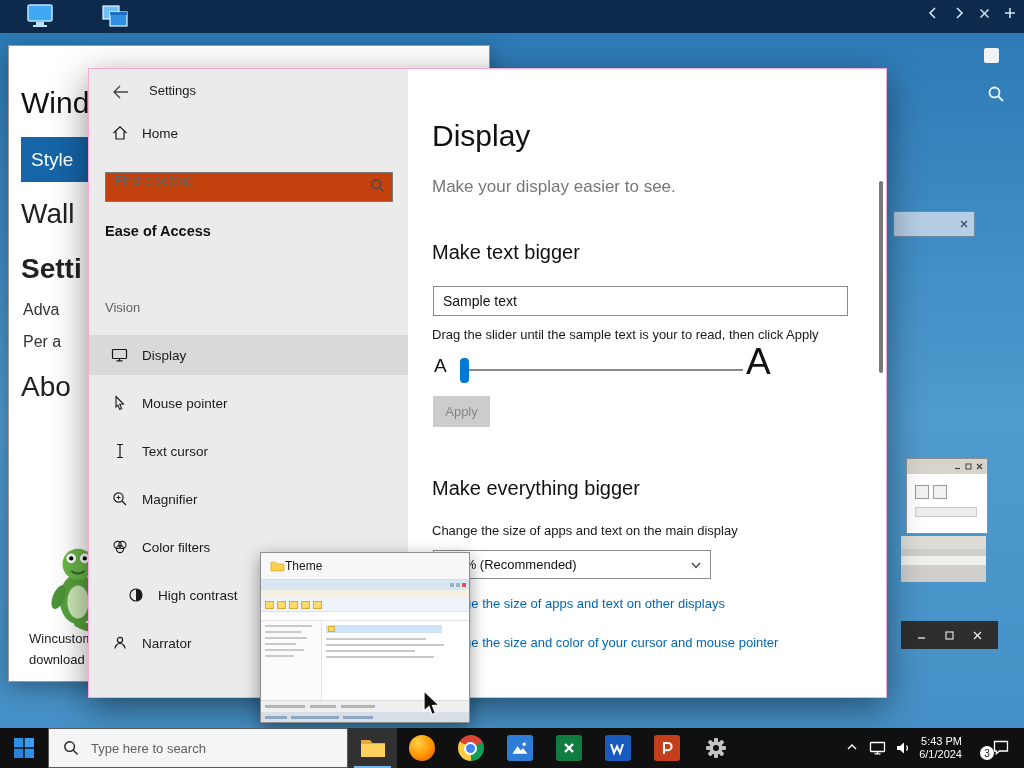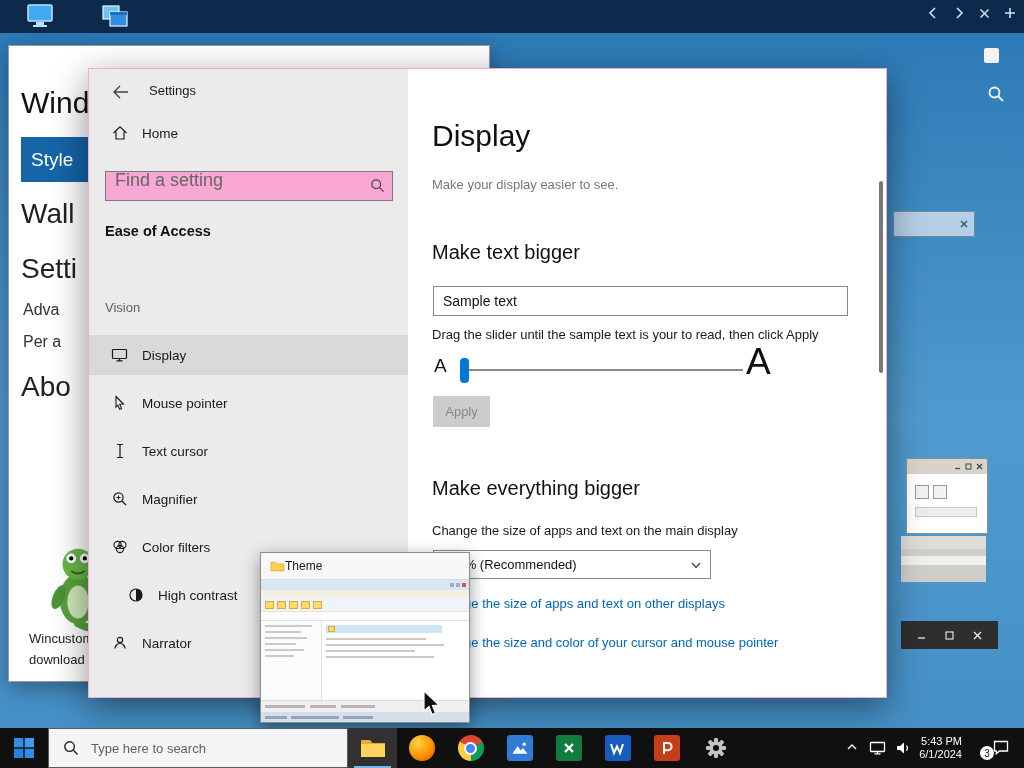--- a/index.html
+++ b/index.html
@@ -40,33 +40,33 @@
   
   .settings{position:absolute;left:88px;top:68px;width:799px;height:630px;background:#fff;
     border:1px solid #f9a8d4;box-shadow:0 10px 34px rgba(0,0,0,.45);z-index:2;box-sizing:border-box;overflow:hidden;}
   .s-sidebar{position:absolute;left:0;top:0;width:319px;height:100%;background:#ebebeb;}
   .s-back{position:absolute;left:18px;top:10px;width:26px;height:26px;display:flex;align-items:center;justify-content:center;}
   .s-title{position:absolute;left:60px;top:14px;font-size:13px;color:#1a1a1a;}
   .s-controls{position:absolute;right:0;top:0;display:flex;}
   .s-ctrl{width:46px;height:31px;display:flex;align-items:center;justify-content:center;}
   .s-home{position:absolute;left:22px;top:56px;display:flex;align-items:center;gap:14px;font-size:13.5px;color:#1a1a1a;}
   .s-search{position:absolute;left:16px;top:102px;width:288px;height:30px;}
-  .s-search input{width:100%;height:100%;box-sizing:border-box;border:1px solid #7a7a7a;background:#f9a8d4;
-    font-size:18px;padding:0 30px 12px 9px;font-family:inherit;color:#222;outline:none;}
+  .s-search input{width:100%;height:100%;box-sizing:border-box;border:1px solid #7a7a7a;background:#c2410c;
+    font-size:13px;padding:0 30px 12px 9px;font-family:inherit;color:#222;outline:none;}
   .s-search input::placeholder{color:#666;}
   .s-search .mag{position:absolute;right:8px;top:7px;}
   .s-section{position:absolute;left:16px;top:154px;font-size:14.5px;font-weight:bold;color:#111;}
   .s-group{position:absolute;left:16px;top:231px;font-size:13px;color:#5f5f5f;}
   .nav-item{position:absolute;left:0;width:319px;height:40px;display:flex;align-items:center;gap:14px;
     padding-left:22px;box-sizing:border-box;font-size:13.5px;color:#1a1a1a;}
   .nav-item.sel{background:#d9d9d9;}
   .nav-icon{width:17px;display:flex;justify-content:center;}
   .s-main{position:absolute;left:319px;top:0;width:480px;height:100%;background:#fff;}
   .m-title{position:absolute;left:24px;top:50px;font-size:30px;font-weight:300;color:#111;}
-  .m-sub{position:absolute;left:24px;top:108px;font-size:13px;color:#767676;}
+  .m-sub{position:absolute;left:24px;top:108px;font-size:17px;color:#767676;}
   .m-h2a{position:absolute;left:24px;top:172px;font-size:20px;font-weight:500;color:#111;}
   .m-sample{position:absolute;left:25px;top:217px;width:415px;height:30px;border:1px solid #8a8a8a;
     box-sizing:border-box;display:flex;align-items:center;padding-left:9px;font-size:14px;color:#111;background:#fff;}
   .m-instr{position:absolute;left:24px;top:258px;font-size:13px;color:#191919;}
   .m-sliderA1{position:absolute;left:26px;top:286px;font-size:19px;color:#111;}
   .m-track{position:absolute;left:53px;top:300px;width:282px;height:2px;background:#8a8a8a;}
   .m-thumb{position:absolute;left:52px;top:289px;width:9px;height:25px;background:#0078d7;border-radius:4px;}
   .m-sliderA2{position:absolute;left:338px;top:272px;font-size:37px;color:#111;}
   .m-apply{position:absolute;left:25px;top:327px;width:57px;height:31px;background:#cccccc;color:#878787;
     border:none;font-size:13px;font-family:inherit;}
@@ -169,21 +169,21 @@
             <path d="M6 1 V11 M1 6 H11" stroke="#cfe3f5" stroke-width="1.6"></path>
           </svg>
       </span>
     </div>
   </div>
 
   <div class="bg-app">
     <div class="bg-heading">Wind</div>
     <div class="bg-selected">Style</div>
     <div class="bg-item-lg" style="top:152px;">Wall</div>
-    <div class="bg-item-lg" style="top:207px;">Setti</div>
+    <div class="bg-item-lg" style="top:207px;font-weight:bold;">Setti</div>
     <div class="bg-item-sm" style="top:255px;">Adva</div>
     <div class="bg-item-sm" style="top:287px;">Per a</div>
     <div class="bg-item-lg" style="top:325px;">Abo</div>
     <div class="bg-mascot">
       <svg width="78" height="92" viewBox="0 0 80 95">
         <path d="M40 85 Q60 96 70 80" stroke="#58a23e" stroke-width="8" fill="none" stroke-linecap="round"></path>
         <ellipse cx="40" cy="60" rx="19" ry="26" fill="#58a23e"></ellipse>
         <ellipse cx="20" cy="58" rx="6" ry="13" fill="#4d9336" transform="rotate(22 20 58)"></ellipse>
         <ellipse cx="60" cy="58" rx="6" ry="13" fill="#4d9336" transform="rotate(-22 60 58)"></ellipse>
         <ellipse cx="40" cy="63" rx="11" ry="17" fill="#cfe8b8"></ellipse>

